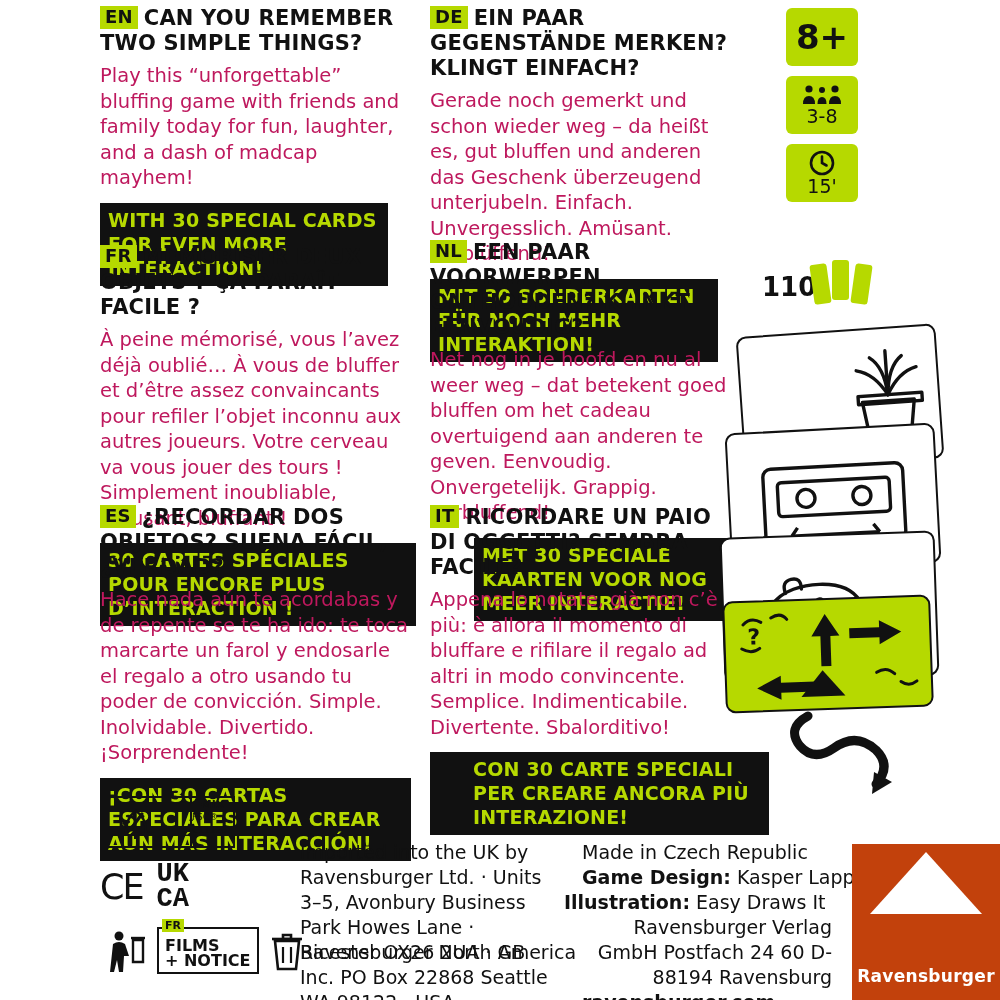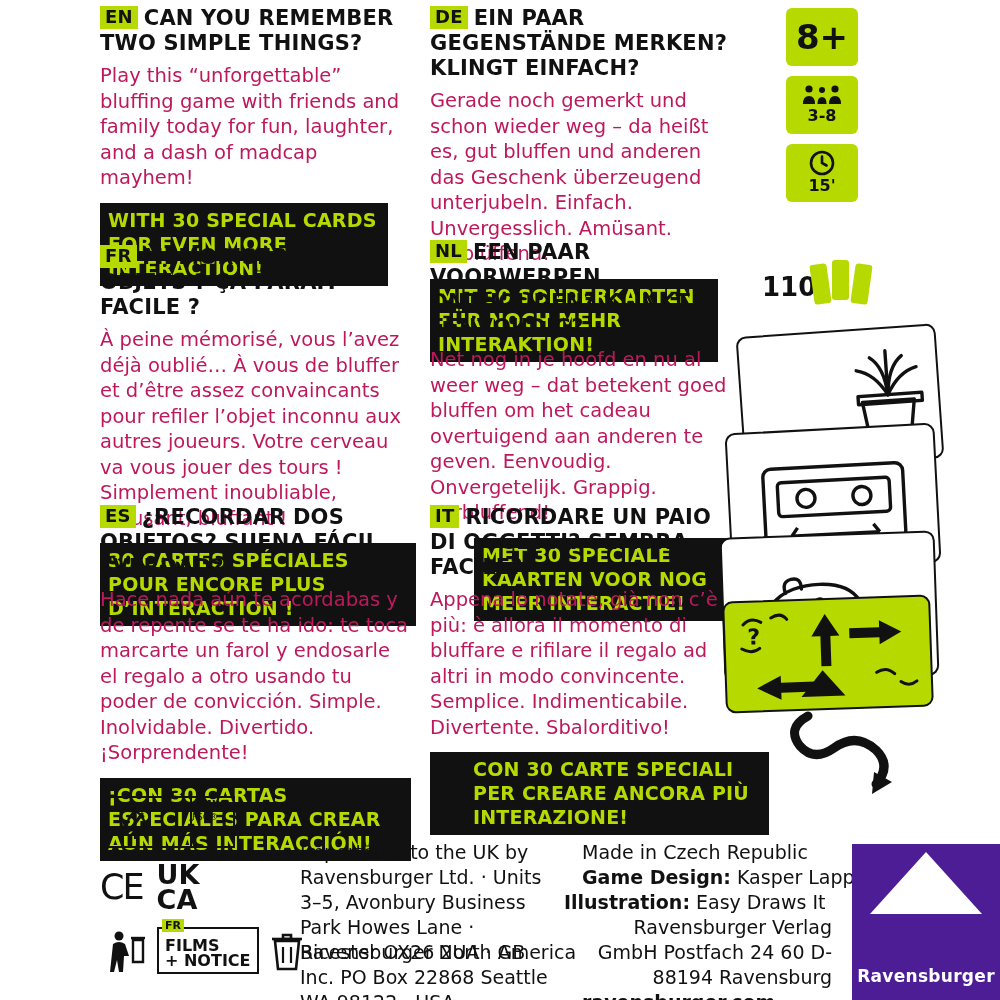--- a/index.html
+++ b/index.html
@@ -75,22 +75,22 @@
     flex-direction: column;
     align-items: center;
     justify-content: center;
   }
   .badge-age {
     font-weight: bold;
     font-size: 34px;
     line-height: 34px;
   }
   .badge-sub {
-    font-weight: bold;
-    font-size: 16px;
+    font-weight: normal;
+    font-size: 19px;
     line-height: 20px;
   }
   .badge svg { display: block; }
 
   
   .card-count {
     position: absolute;
     font-weight: bold;
     font-size: 26px;
     color: #111;
@@ -187,20 +187,21 @@
     font-weight: normal;
     font-size: 35px;
     line-height: 46px;
     letter-spacing: -2px;
   }
   .ukca {
     font-weight: bold;
     font-size: 27px;
     line-height: 25px;
     text-align: left;
+    font-family: Liberation Mono, monospace;
   }
   .recycle-row {
     position: absolute;
     left: 105px;
     top: 165px;
     display: flex;
     align-items: center;
     gap: 10px;
   }
   .films-box {
@@ -225,21 +226,21 @@
     line-height: 15px;
     margin-top: 6px;
   }
 
   .rav-logo {
     position: absolute;
     right: 0;
     top: 82px;
     width: 148px;
     height: 156px;
-    background: #4c1d95;
+    background: #c2410c;
     color: #fff;
     overflow: hidden;
   }
   .rav-tri {
     position: absolute;
     left: 18px;
     top: 8px;
     width: 0;
     height: 0;
     border-left: 56px solid transparent;

